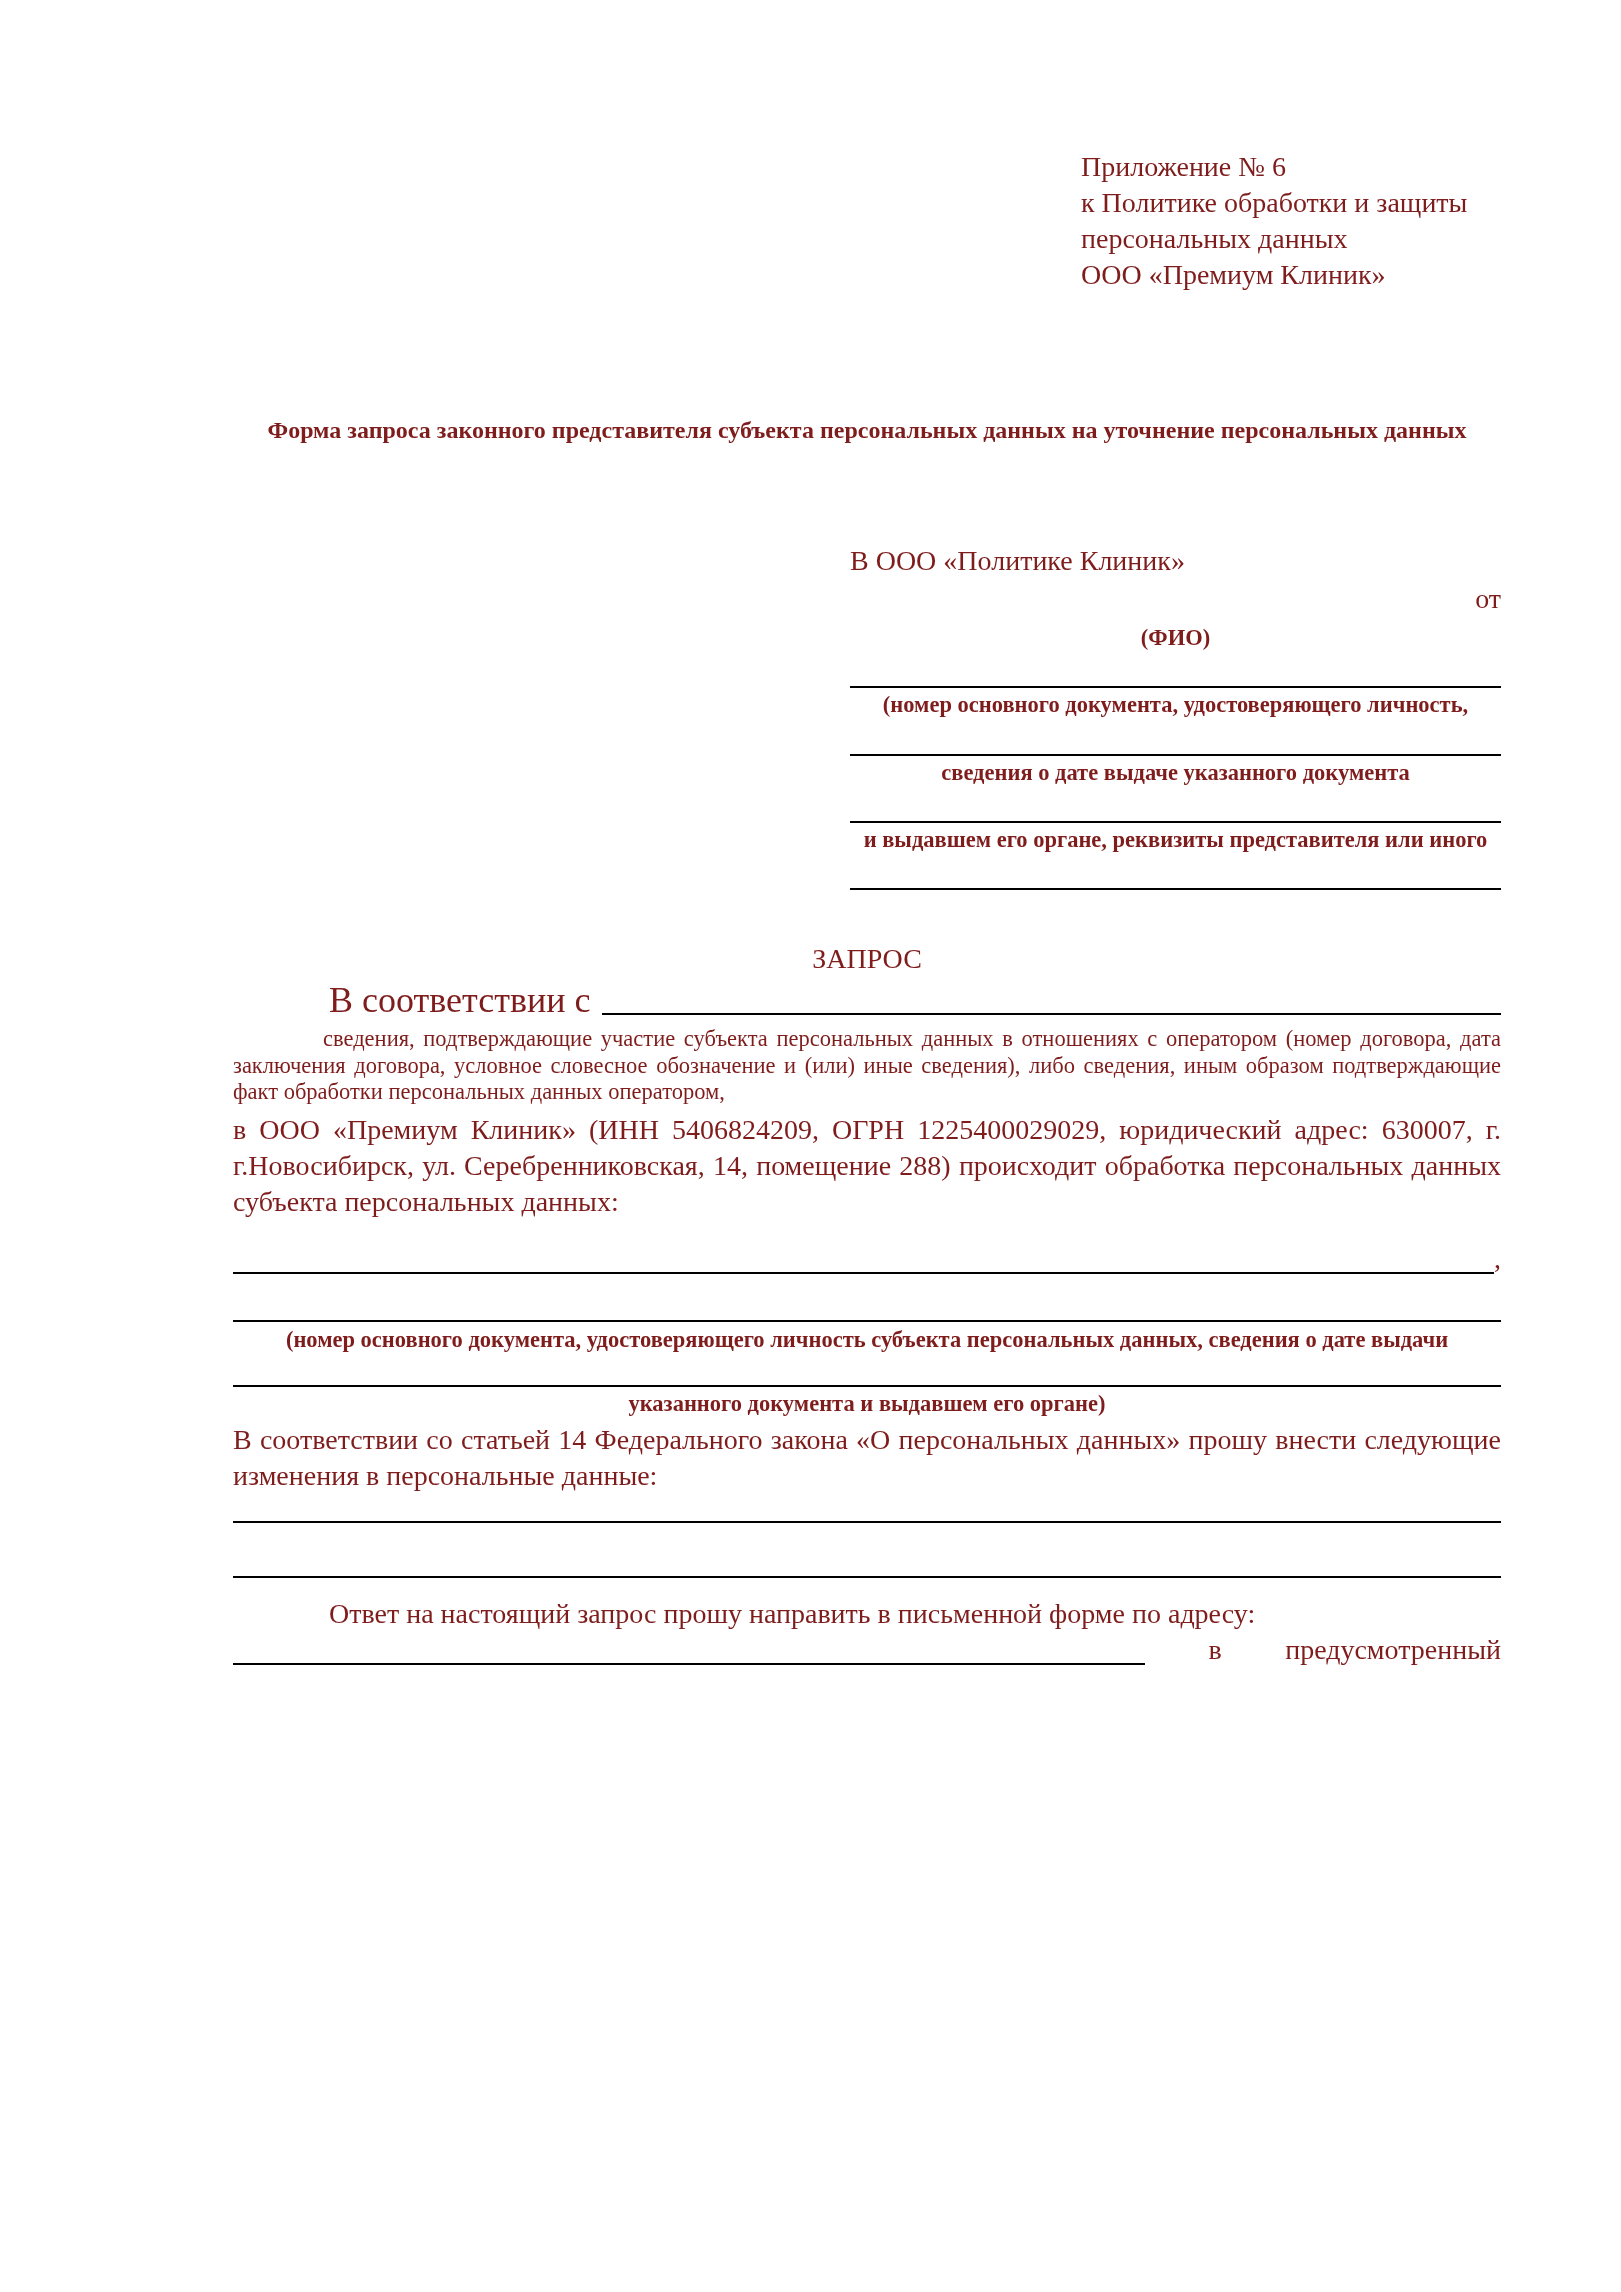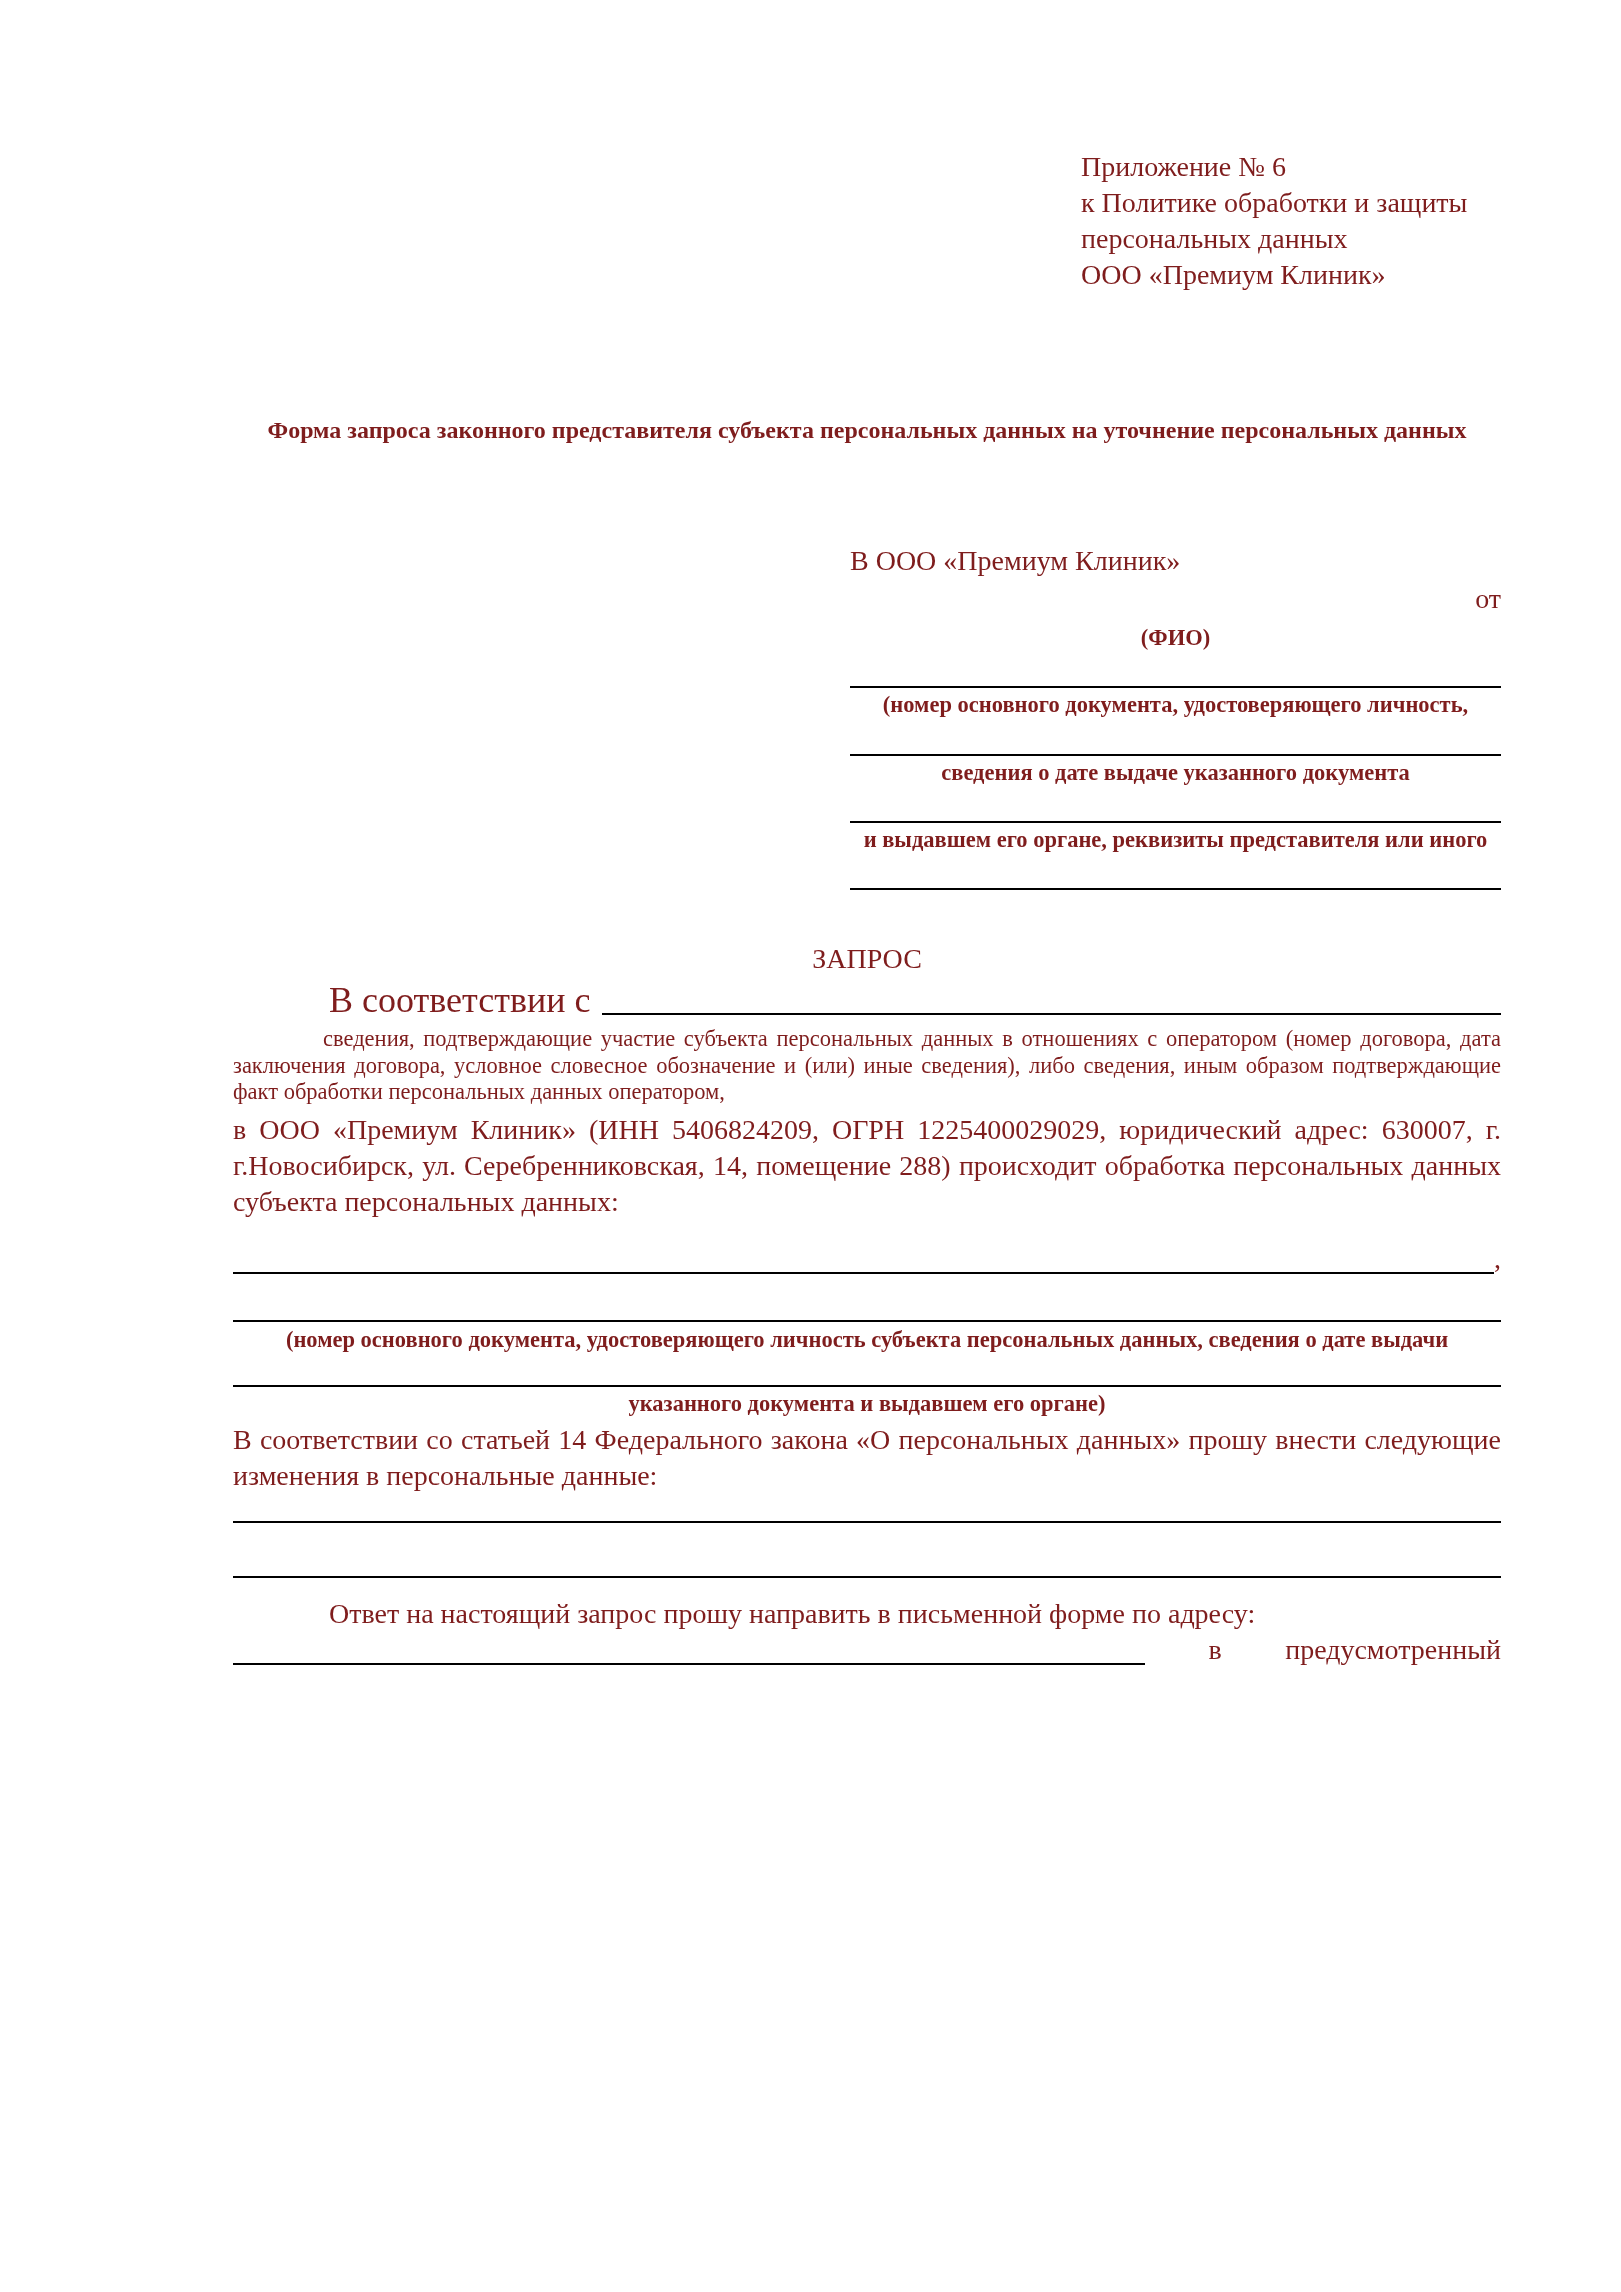--- a/index.html
+++ b/index.html
@@ -80,21 +80,21 @@
     <div class="appendix">
       <div>Приложение № 6</div>
       <div>к Политике обработки и защиты</div>
       <div>персональных данных</div>
       <div>ООО «Премиум Клиник»</div>
     </div>
 
     <div class="doc-title">Форма запроса законного представителя субъекта персональных данных на уточнение персональных данных</div>
 
     <div class="addressee">
-      <div class="to-line">В ООО «Премиум Клиник»</div>
+      <div class="to-line">В ООО «Политике Клиник»</div>
       <div class="from-row">
         <span>от</span>
         <span class="fill-line"></span>
       </div>
       <div class="caption cap-tight">(ФИО)</div>
 
       <div class="blank-group">
         <div class="rule"></div>
         <div class="caption">(номер основного документа, удостоверяющего личность,</div>
       </div>

